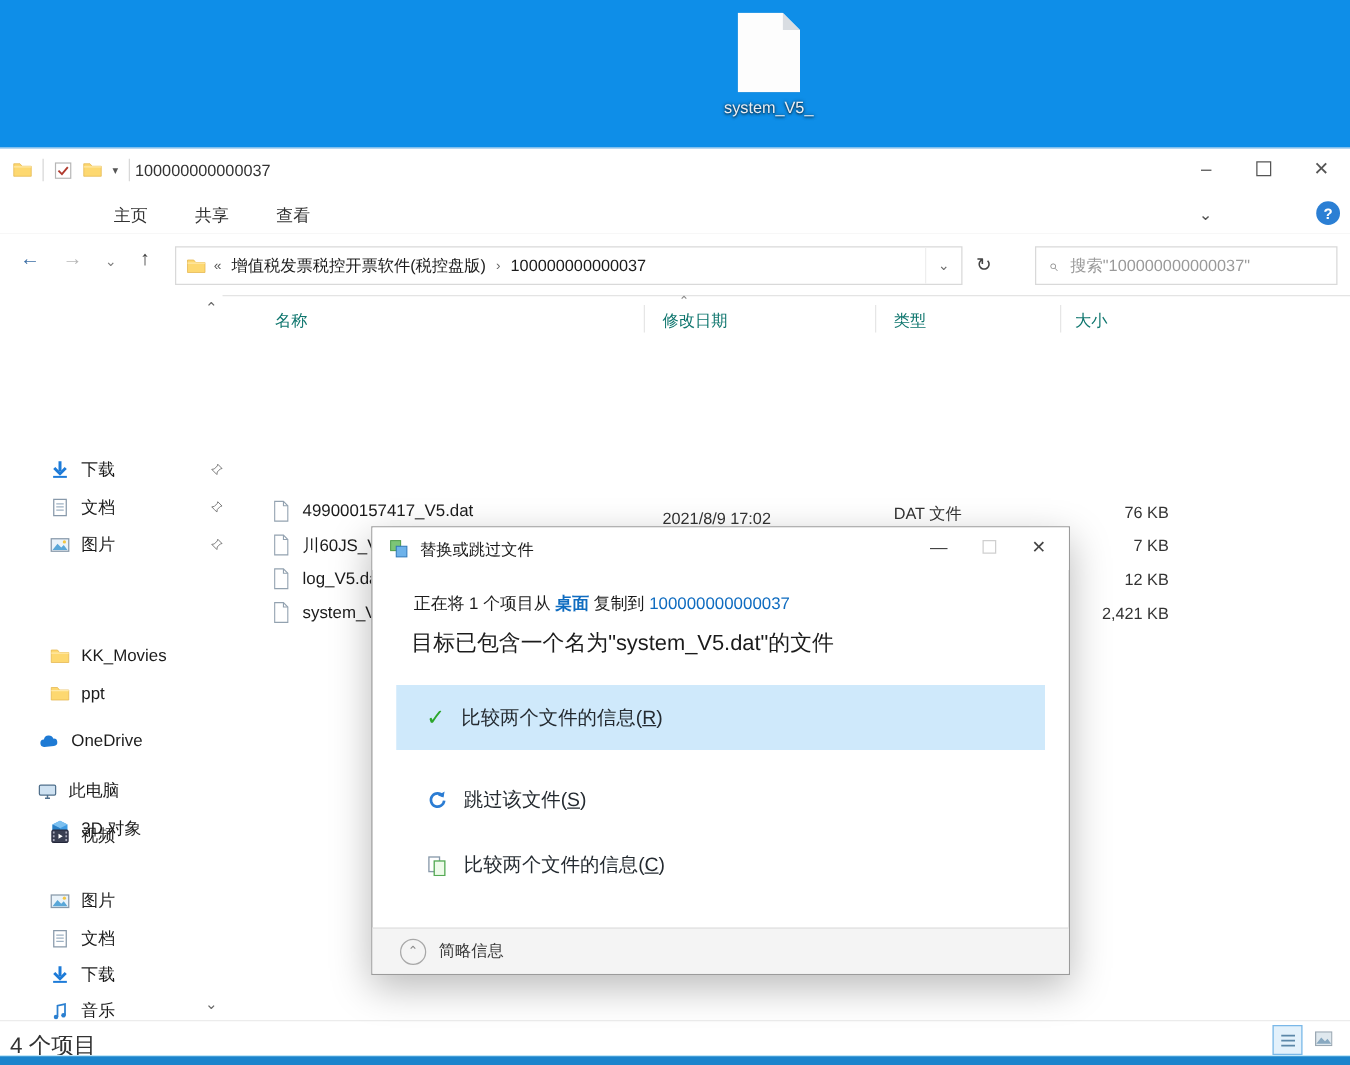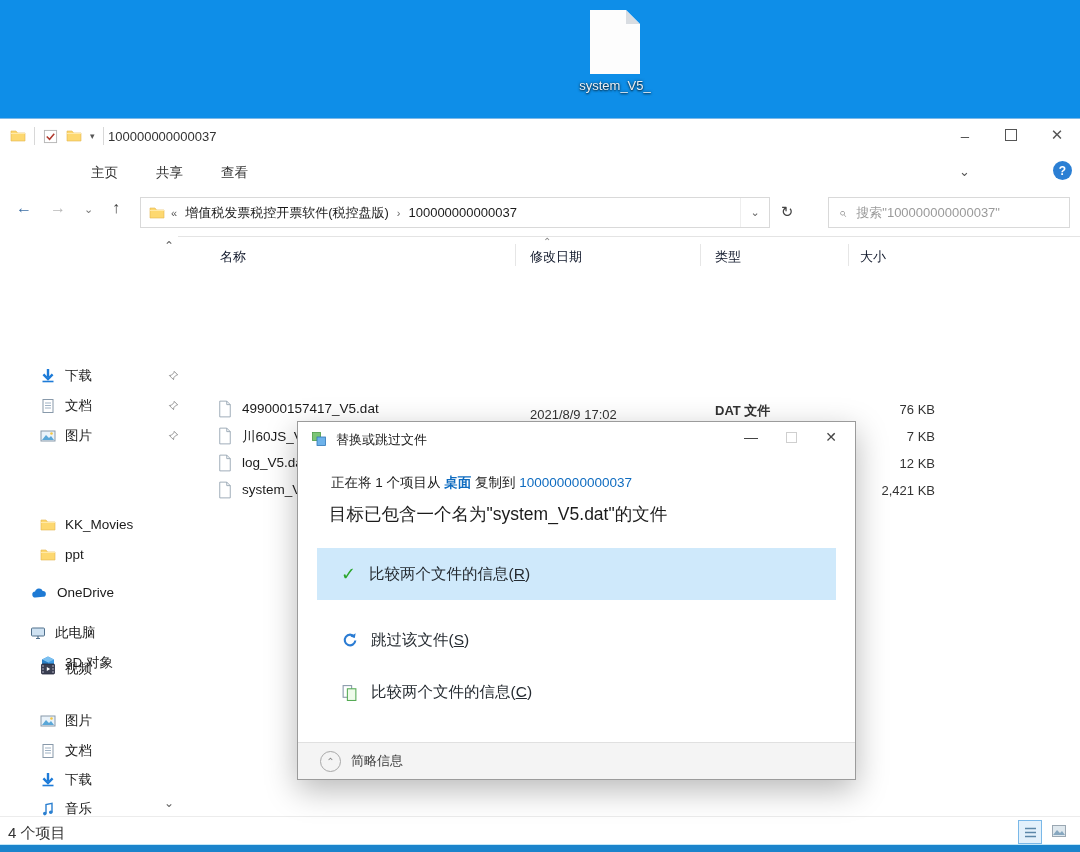--- a/index.html
+++ b/index.html
@@ -69,33 +69,33 @@
   .sb-item{position:absolute;left:0;width:162px;height:27px;display:flex;align-items:center;
            font-size:13.5px;color:#1b1b1b;white-space:nowrap;}
   .sb-item .ic{margin-right:9px;flex:0 0 auto;}
   .sb-ind1{padding-left:30px;}
   .sb-ind2{padding-left:40px;}
   .sb-pin{position:absolute;right:14px;color:#777;}
   .sb-scroll-up{position:absolute;right:4px;top:3px;color:#666;font-size:12px;}
   .sb-scroll-dn{position:absolute;right:4px;top:560px;color:#666;font-size:12px;}
 
   
-  .col-hdr{position:absolute;top:12px;font-size:13px;color:#0f172a;}
+  .col-hdr{position:absolute;top:12px;font-size:13px;color:#0f766e;}
   .hdr-sep{position:absolute;top:8px;width:1px;height:22px;background:#e6e6e6;}
   .sort-chev{position:absolute;left:358px;top:0px;color:#888;font-size:10px;}
   .frow{position:absolute;left:185px;width:880px;height:27px;}
   .frow .ic{position:absolute;left:33px;top:5px;}
   .f-name{position:absolute;left:57px;top:5px;font-size:13.5px;color:#1b1b1b;}
   .f-date{position:absolute;left:345px;top:11px;font-size:13px;color:#333;}
-  .f-type{position:absolute;left:530px;top:6px;font-size:13px;color:#333;font-weight:bold;}
+  .f-type{position:absolute;left:530px;top:6px;font-size:13px;color:#333;}
   .f-size{position:absolute;left:605px;top:6px;width:145px;text-align:right;font-size:13px;color:#333;}
 
   
   .statusbar{left:0;top:697px;width:100%;height:30px;background:#fff;border-top:1px solid #ececec;}
-  .status-count{position:absolute;left:8px;top:7px;font-size:15px;color:#333;}
+  .status-count{position:absolute;left:8px;top:7px;font-size:18px;color:#333;}
   .viewtoggles{position:absolute;right:10px;top:3px;display:flex;gap:6px;}
   .vt{width:22px;height:22px;display:flex;align-items:center;justify-content:center;}
   .vt-sel{border:1px solid #7ab8e8;background:#e3f1fb;}
 
   
   .dialog{left:297px;top:302px;width:557px;height:357px;background:#fff;border:1px solid #9b9b9b;
           box-shadow:0 10px 30px rgba(0,0,0,.28);}
   .dlg-titlebar{left:0;top:0;width:100%;height:34px;background:#fff;}
   .dlg-title{position:absolute;left:38px;top:9px;font-size:13px;color:#1b1b1b;}
   .dlg-caps{position:absolute;right:4px;top:0;display:flex;}

